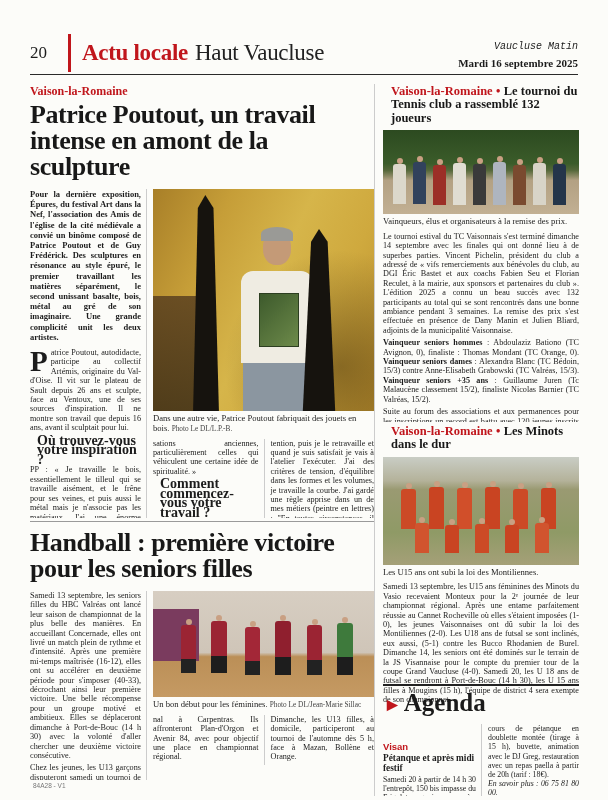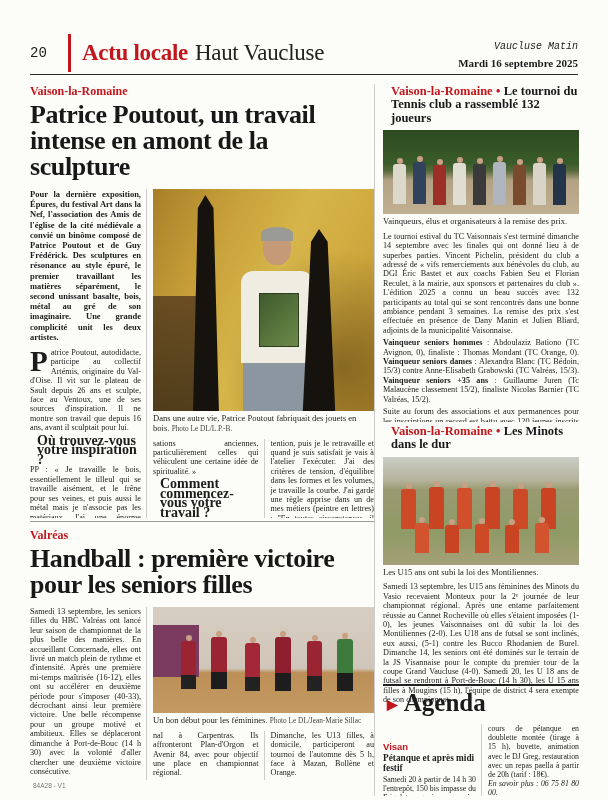--- a/index.html
+++ b/index.html
@@ -1,20 +1,20 @@
 <!DOCTYPE html>
 <html><head>
 <meta charset="utf-8">
 <style>
   html,body{margin:0;padding:0;background:#e8e8e4;}
   .page{position:relative;width:608px;height:800px;background:#fcfcf9;margin:0 auto;
         font-family:"Liberation Serif","DejaVu Serif",serif;color:#1c1c1c;overflow:hidden;}
   
   .hdr{position:absolute;left:30px;right:30px;top:34px;height:38px;display:flex;align-items:center;}
-  .pagenum{font-size:14px;width:32px;font-family:Liberation Mono, monospace;}
+  .pagenum{font-size:17px;width:32px;}
   .redbar{width:3px;height:38px;background:#c0161c;margin:0 11px 0 6px;}
   .section-title{font-size:23px;font-weight:bold;color:#c0161c;letter-spacing:-0.3px;}
   .section-sub{font-size:23px;font-weight:400;color:#222;margin-left:7px;letter-spacing:-0.3px;}
   .hdr-right{margin-left:auto;text-align:right;line-height:1.15;}
   .paper-name{font-style:italic;font-size:10px;font-family:Liberation Mono, monospace;}
   .edition-date{font-weight:bold;font-size:11px;}
   .hdr-rule{position:absolute;left:30px;right:30px;top:74px;border-top:1.6px solid #2a2a2a;}
   
   .kicker{font-size:12px;font-weight:bold;color:#c0161c;margin:0 0 3px 0;}
   .headline{font-size:26px;font-weight:bold;line-height:26px;letter-spacing:-0.4px;margin:2px 0 9px 0;color:#181818;}
@@ -113,21 +113,20 @@
             <p class="body">tention, puis je le retravaille et quand je suis satisfait je vais à l'atelier l'exécuter. J'ai des critères de tension, d'équilibre dans les formes et les volumes, je travaille la courbe. J'ai gardé une règle apprise dans un de mes métiers (peintre en lettres) : "En toutes circonstances, il faut contenter l'œil". »</p>
 
           </div>
         </div>
       </div>
     </div>
   </section>
   <div class="art1-rule"></div>
 
   <section class="art2">
-    <p class="kicker">Valréas</p>
     <h2 class="headline">Handball : première victoire pour les seniors filles</h2>
     <div class="cols">
       <div class="colA">
         <p class="body">Samedi 13 septembre, les seniors filles du HBC Valréas ont lancé leur saison de championnat de la plus belle des manières. En accueillant Concernade, elles ont livré un match plein de rythme et d'intensité. Après une première mi-temps maîtrisée (16-12), elles ont su accélérer en deuxième période pour s'imposer (40-33), décrochant ainsi leur première victoire. Une belle récompense pour un groupe motivé et ambitieux. Elles se déplaceront dimanche à Port-de-Bouc (14 h 30) avec la volonté d'aller chercher une deuxième victoire consécutive.</p>
         <p class="body">Chez les jeunes, les U13 garçons disputeront samedi un tournoi de qualification régio-</p>
       </div>
       <div class="colB">
         <div class="photo ph-hand" style="background:linear-gradient(180deg,#d7cec2 0%,#cfc5b8 58%,#bb8f57 62%,#c59a63 100%);">
           <div class="f" style="left:0;top:18px;width:46px;height:52px;background:#7a3b5e;"></div>
           <div class="fig" style="left:28px;top:34px;width:15px;height:48px;background:linear-gradient(180deg,#9b2433 70%,#222 70%);"></div>

